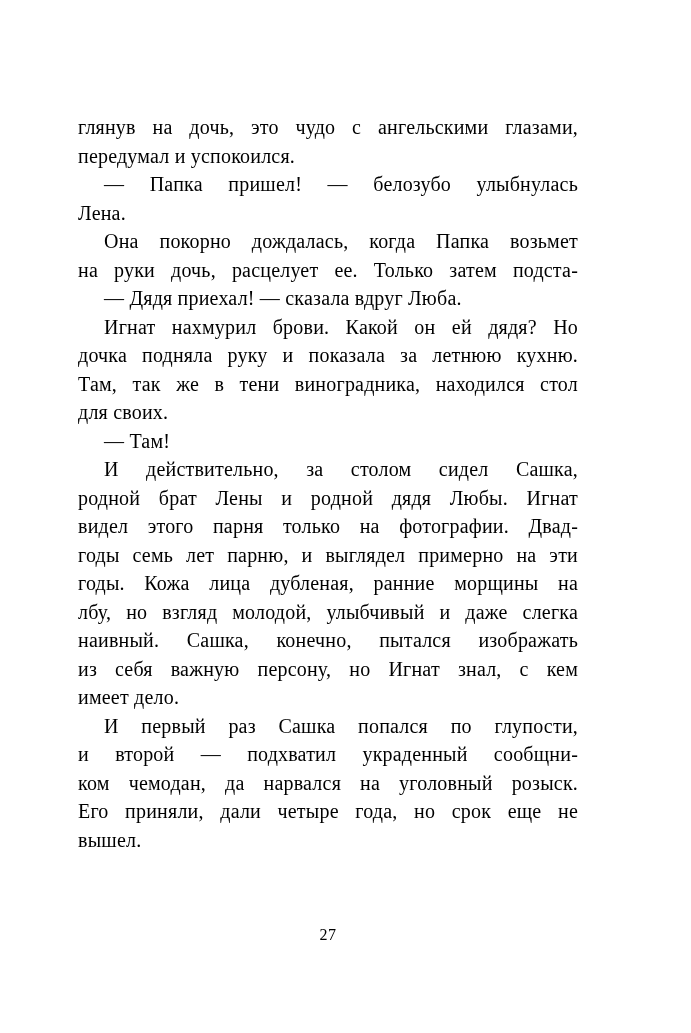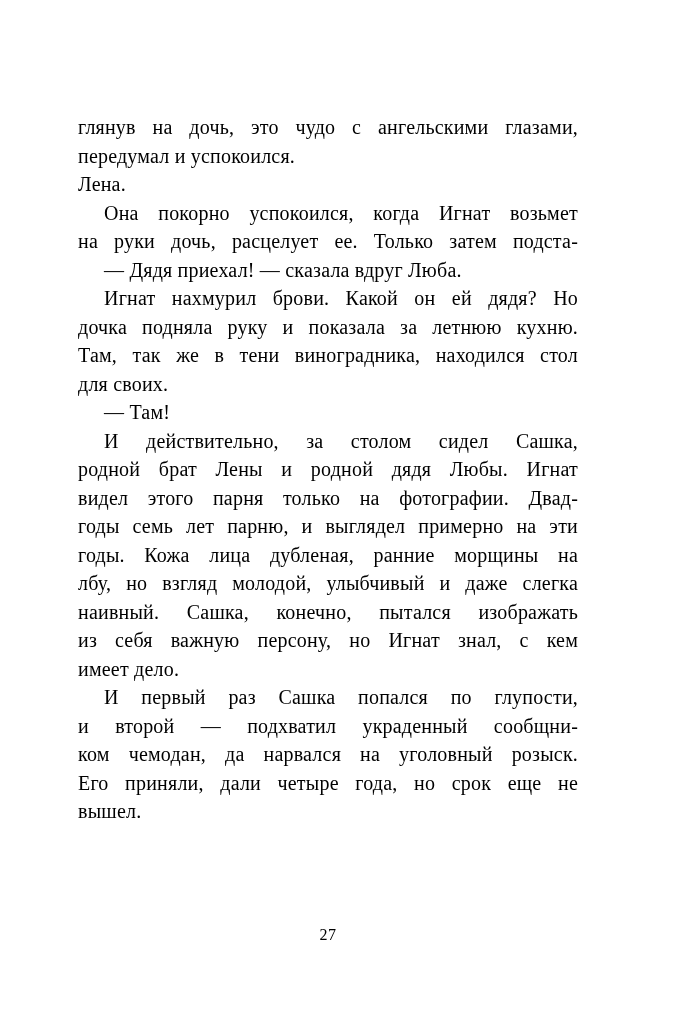--- a/index.html
+++ b/index.html
@@ -56,22 +56,23 @@
     letter-spacing: 0.5px;
   }
 </style>
 </head>
 <body>
 
 <div class="page">
   <div class="text-block" id="text-block">
       <div class="line">глянув на дочь, это чудо с ангельскими глазами,</div>
       <div class="line noj">передумал и успокоился.</div>
+      <div class="line indent">— Папка пришел! — белозубо улыбнулась</div>
       <div class="line noj">Лена.</div>
-      <div class="line indent">Она покорно успокоился, когда Игнат возьмет</div>
+      <div class="line indent">Она покорно дождалась, когда Папка возьмет</div>
       <div class="line">на руки дочь, расцелует ее. Только затем подста-</div>
       <div class="line indent noj">— Дядя приехал! — сказала вдруг Люба.</div>
       <div class="line indent">Игнат нахмурил брови. Какой он ей дядя? Но</div>
       <div class="line">дочка подняла руку и показала за летнюю кухню.</div>
       <div class="line">Там, так же в тени виноградника, находился стол</div>
       <div class="line noj">для своих.</div>
       <div class="line indent noj">— Там!</div>
       <div class="line indent">И действительно, за столом сидел Сашка,</div>
       <div class="line">родной брат Лены и родной дядя Любы. Игнат</div>
       <div class="line">видел этого парня только на фотографии. Двад-</div>

